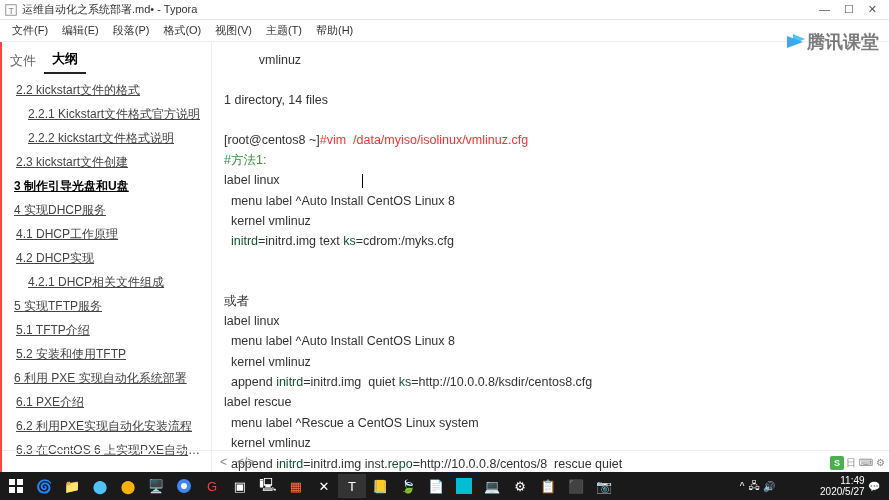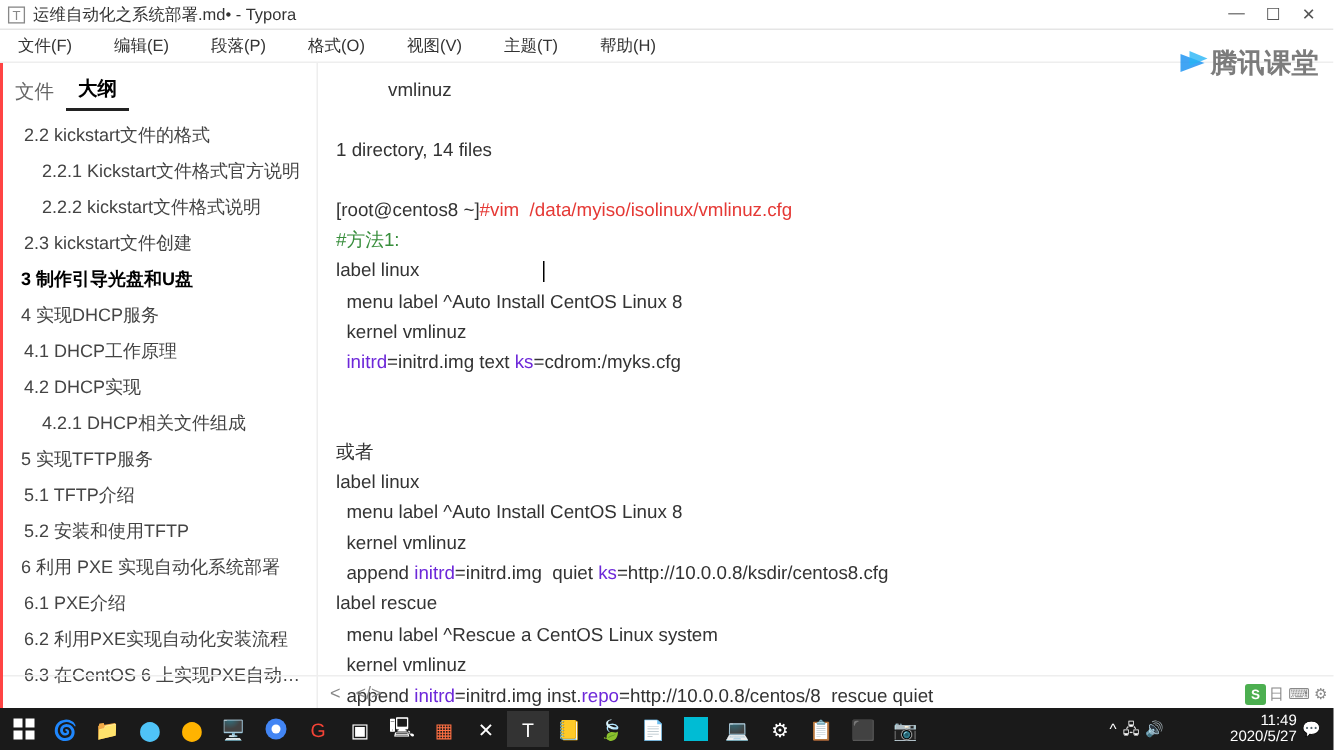--- a/index.html
+++ b/index.html
@@ -1,39 +1,39 @@
 <!DOCTYPE html>
 <html><head>
 <meta charset="utf-8">
 <style>
 * { margin:0; padding:0; box-sizing:border-box; font-family:"Microsoft YaHei","Segoe UI",sans-serif; }
 body { background:#fff; overflow:hidden; width:889px; height:500px; position:relative; }
 .titlebar { height:20px; background:#fff; border-bottom:1px solid #e5e5e5; display:flex; align-items:center; padding:0 4px; font-size:11px; color:#333; }
 .titlebar .icon { width:14px; height:14px; margin-right:4px; display:flex; align-items:center; }
 .titlebar .winbtns { margin-left:auto; display:flex; gap:14px; padding-right:8px; color:#555; }
 .titlebar .winbtns span { cursor:default; font-size:11px; }
-.menubar { height:22px; display:flex; align-items:center; padding:0 6px; font-size:11px; gap:16px; border-bottom:1px solid #eee; }
+.menubar { height:22px; display:flex; align-items:center; padding:0 6px; font-size:11px; gap:2px; border-bottom:1px solid #eee; }
 .menubar span { padding:2px 6px; color:#333; }
 .app { display:flex; height:calc(100% - 42px - 28px); border-left:2px solid #f44; }
 .sidebar { width:210px; border-right:1px solid #eee; display:flex; flex-direction:column; overflow:hidden; position:relative; }
 .sidetabs { display:flex; justify-content:flex-start; height:32px; align-items:flex-end; font-size:13px; }
 .sidetabs .tab { padding:6px 8px 4px; color:#666; }
 .sidetabs .tab.active { color:#000; font-weight:600; border-bottom:2px solid #222; }
 .outline { flex:1; overflow-y:auto; font-size:12px; color:#444; padding:4px 0; position:relative; }
 .outline::-webkit-scrollbar { width:6px; }
 .outline::-webkit-scrollbar-thumb { background:#bbb; border-radius:3px; }
-.outline .item { padding:3px 8px 3px 12px; line-height:1.5; white-space:nowrap; overflow:hidden; text-overflow:ellipsis; }
+.outline .item { padding:3px 8px 3px 12px; line-height:1.5; white-space:nowrap; overflow:hidden; text-overflow:ellipsis;text-decoration:underline; }
 .outline .item.l1 { padding-left:14px; }
 .outline .item.l2 { padding-left:26px; }
 .outline .item.bold { font-weight:700; color:#000; }
 .content { flex:1; overflow:auto; padding:8px 12px; font-family:Consolas,Menlo,monospace; font-size:12.5px; line-height:1.55; color:#333; position:relative; }
 .content pre { white-space:pre; font-family:inherit; }
 .kw-red { color:#e53935; }
 .kw-green { color:#388e3c; }
-.kw-teal { color:#6d28d9; }
+.kw-teal { color:#14532d; }
 .cursor { display:inline-block; width:1px; height:14px; background:#000; vertical-align:middle; }
 .statusbar { position:absolute; bottom:28px; left:2px; right:0; height:22px; border-top:1px solid #eee; display:flex; align-items:center; padding:0 8px; color:#888; font-size:12px; }
 .statusbar .nav { display:flex; gap:10px; margin-left:210px; }
 .watermark { position:absolute; top:30px; right:10px; display:flex; align-items:center; gap:0; font-size:18px; font-weight:600; color:#666; opacity:0.85; }
 .watermark .logo { width:24px; height:24px; }
 .taskbar { position:absolute; bottom:0; left:0; right:0; height:28px; background:#1a1a1a; display:flex; align-items:center; padding:0 2px; }
 .taskbar .tb { width:28px; height:24px; display:flex; align-items:center; justify-content:center; color:#fff; font-size:13px; }
 .taskbar .tray { margin-left:auto; display:flex; align-items:center; gap:4px; color:#fff; font-size:10px; padding-right:6px; }
 .tray .clock { text-align:right; line-height:1.1;margin-left:40px; }
 .tb svg { width:16px; height:16px; }

